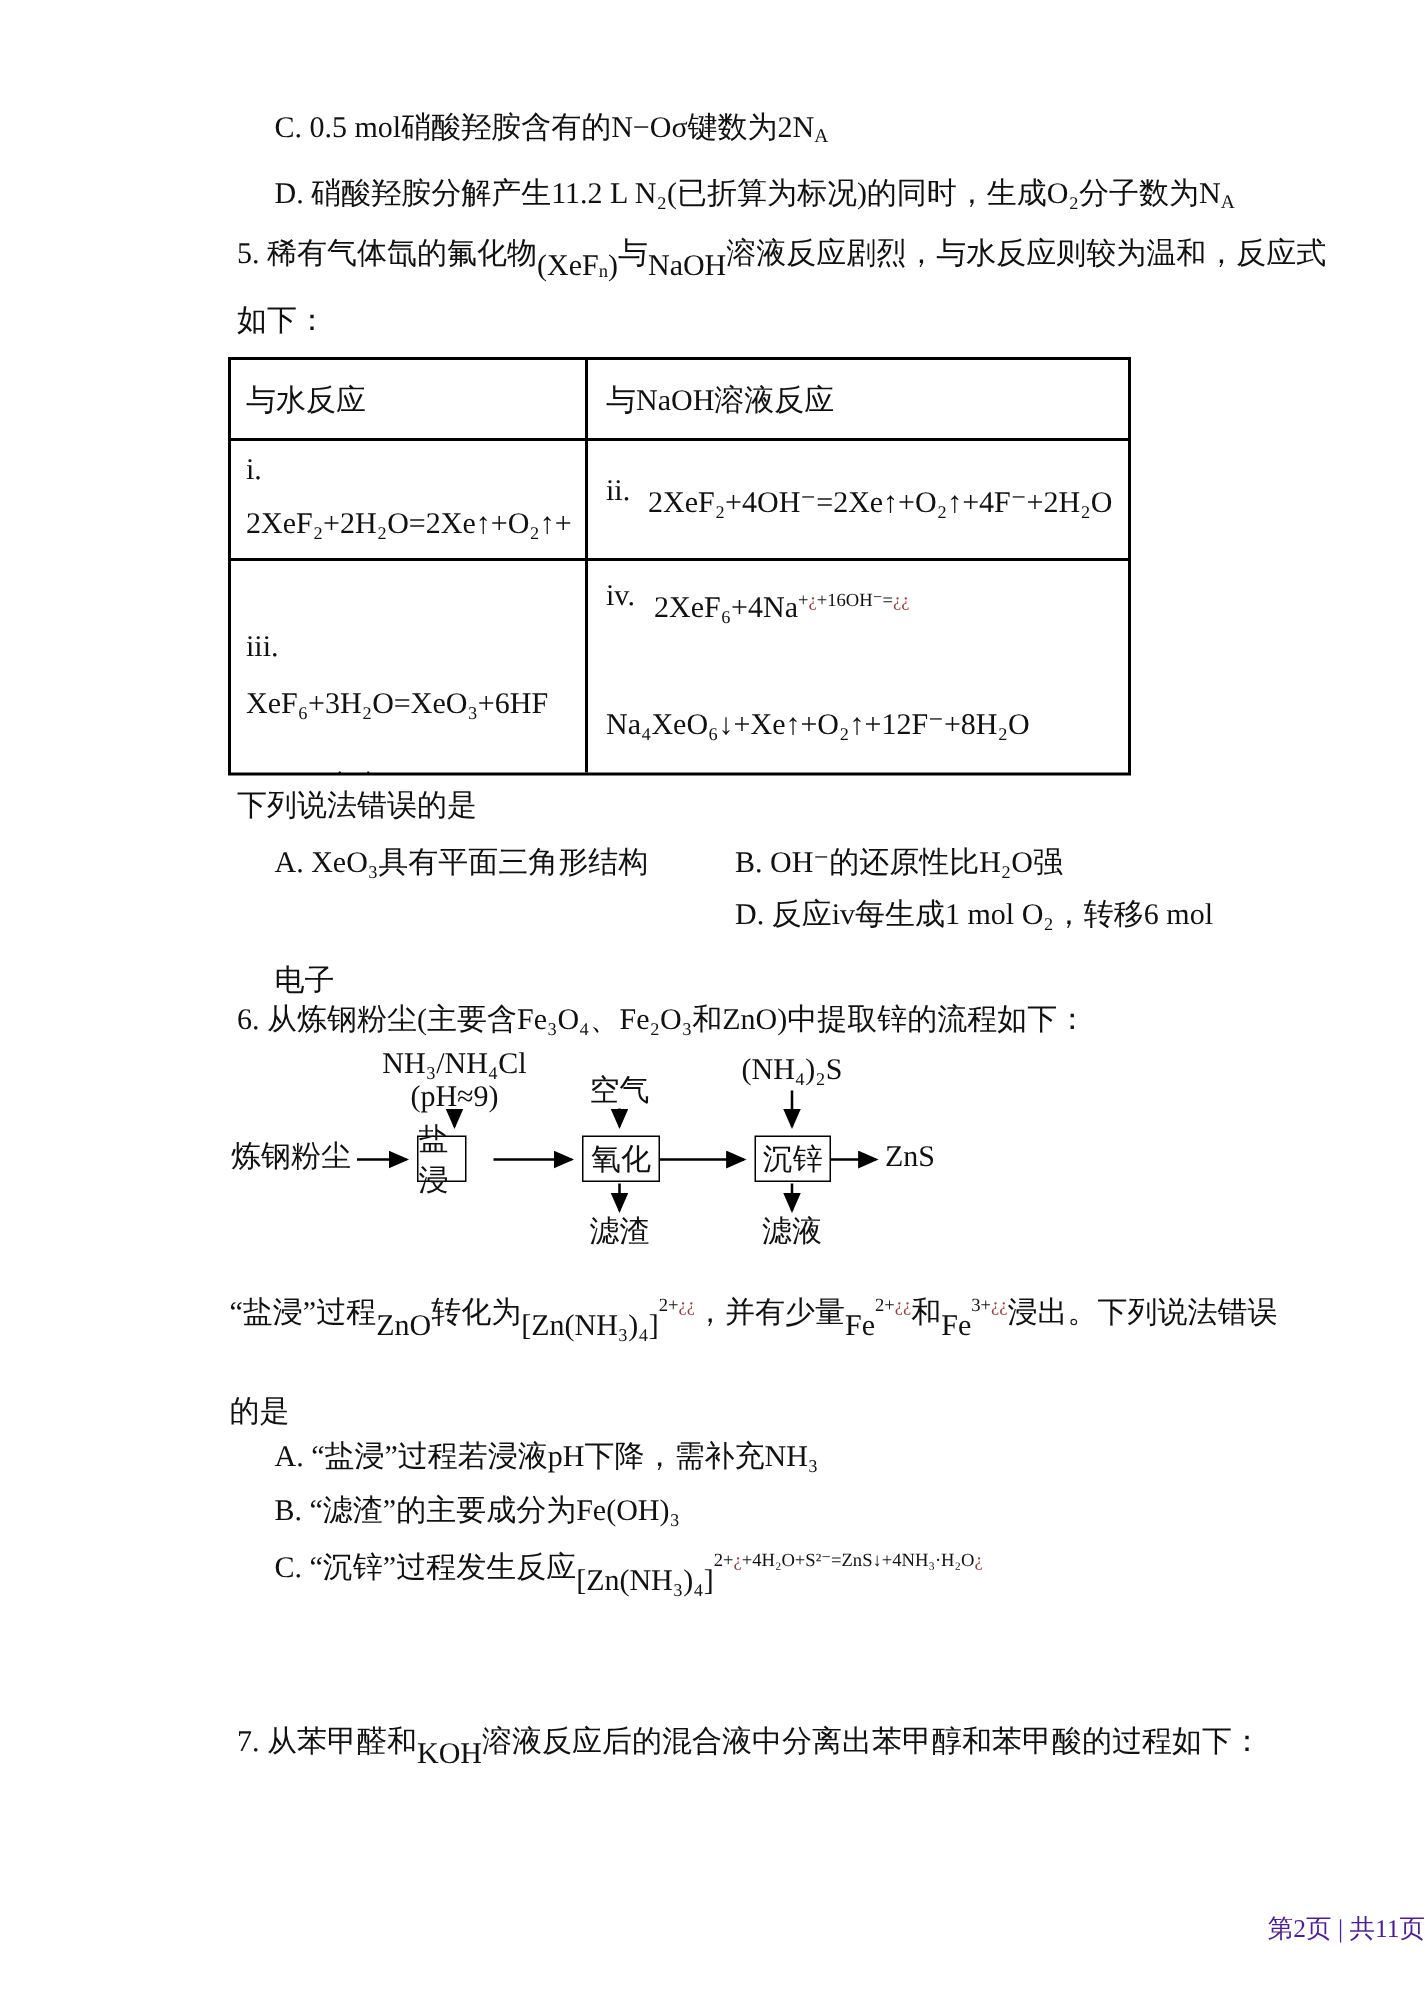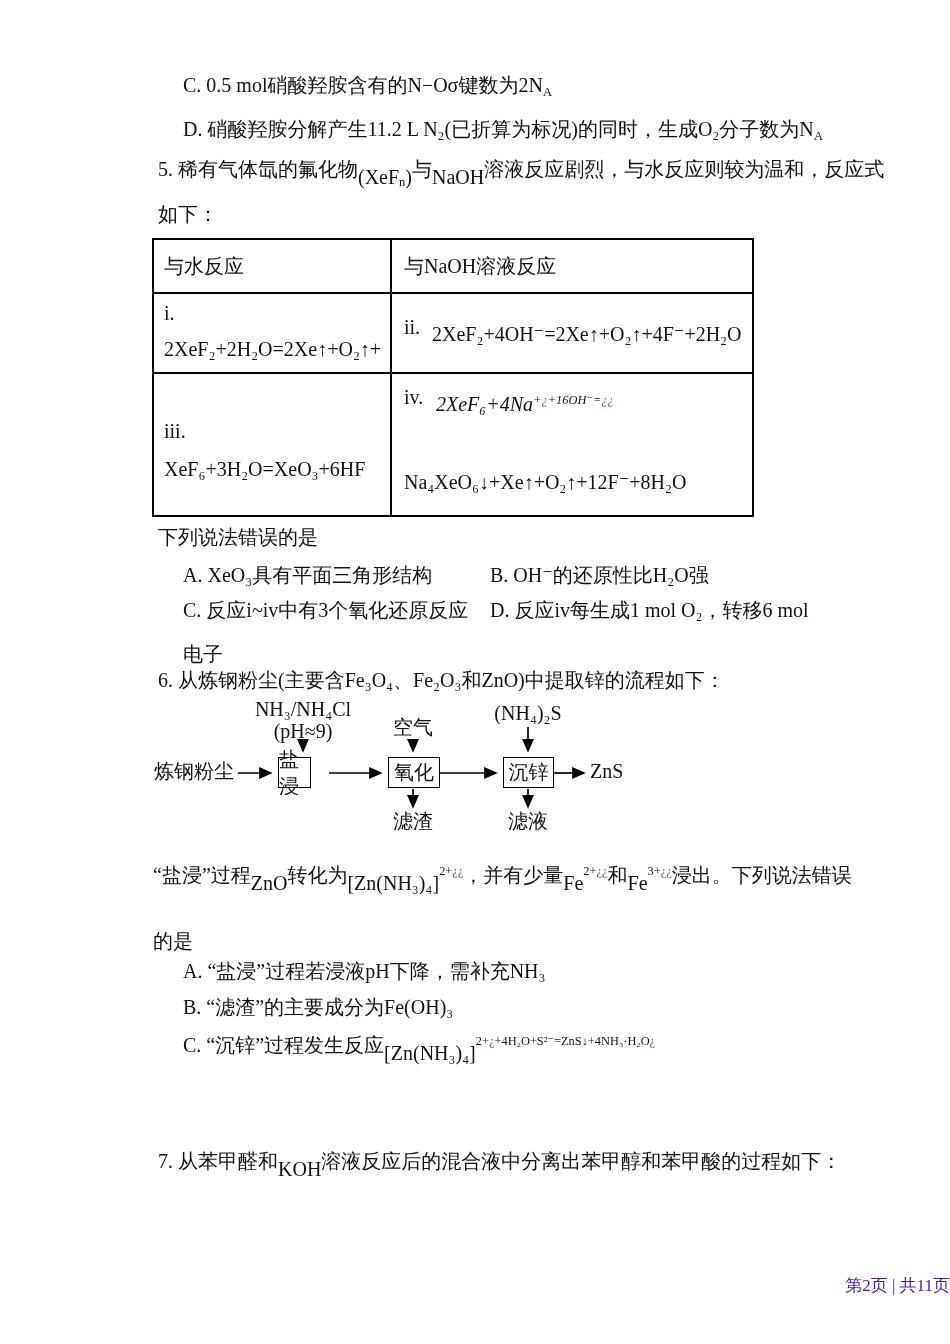--- a/index.html
+++ b/index.html
@@ -67,31 +67,30 @@
       <span class="cellabs" style="left:12px;top:22px;text-align:center;">ii.</span>
       <span class="cellabs" style="left:40px;top:28px;">2XeF₂+4OH⁻=2Xe↑+O₂↑+4F⁻+2H₂O</span>
     </div>
 
     <div class="cell b-r">
       <span class="cellabs" style="left:10px;top:46px;">iii.</span>
       <span class="cellabs" style="left:10px;top:84px;">XeF₆+3H₂O=XeO₃+6HF</span>
     </div>
     <div class="cell">
       <span class="cellabs" style="left:12px;top:12px;">iv.</span>
-      <span class="cellabs" style="left:44px;top:18px;font-style:italic;"><span>2XeF₆+4Na</span><span class="sup">+</span><span class="sup red">¿</span><span class="sup">+16OH⁻=</span><span class="sup red">¿¿</span></span>
+      <span class="cellabs" style="left:44px;top:18px;"><span>2XeF₆+4Na</span><span class="sup">+</span><span class="sup red">¿</span><span class="sup">+16OH⁻=</span><span class="sup red">¿¿</span></span>
       <span class="cellabs" style="left:12px;top:96px;">Na₄XeO₆↓+Xe↑+O₂↑+12F⁻+8H₂O</span>
     </div>
   </div>
 
   <div class="abs dots" style="left:224px;top:506px;">··</div>
   <div class="abs" style="left:158px;top:524px;">下列说法错误的是</div>
 
   <div class="abs" style="left:183px;top:562px;">A. XeO₃具有平面三角形结构</div>
   <div class="abs" style="left:490px;top:562px;">B. OH⁻的还原性比H₂O强</div>
-  <div class="abs" style="left:183px;top:597px;">C. 反应i~iv中有3个氧化还原反应</div>
   <div class="abs" style="left:490px;top:597px;">D. 反应iv每生成1 mol O₂，转移6 mol</div>
   <div class="abs" style="left:183px;top:641px;">电子</div>
 
   <div class="abs" style="left:158px;top:667px;">6. 从炼钢粉尘(主要含Fe₃O₄、Fe₂O₃和ZnO)中提取锌的流程如下：</div>
 
   <div class="diagram">
     <svg class="dsvg" width="520" height="154" viewBox="0 0 520 154">
       <defs>
         <marker id="ah" markerWidth="9" markerHeight="8" refX="7" refY="3.5" orient="auto">
           <path d="M0,0 L8,3.5 L0,7 z" fill="#000"></path>

